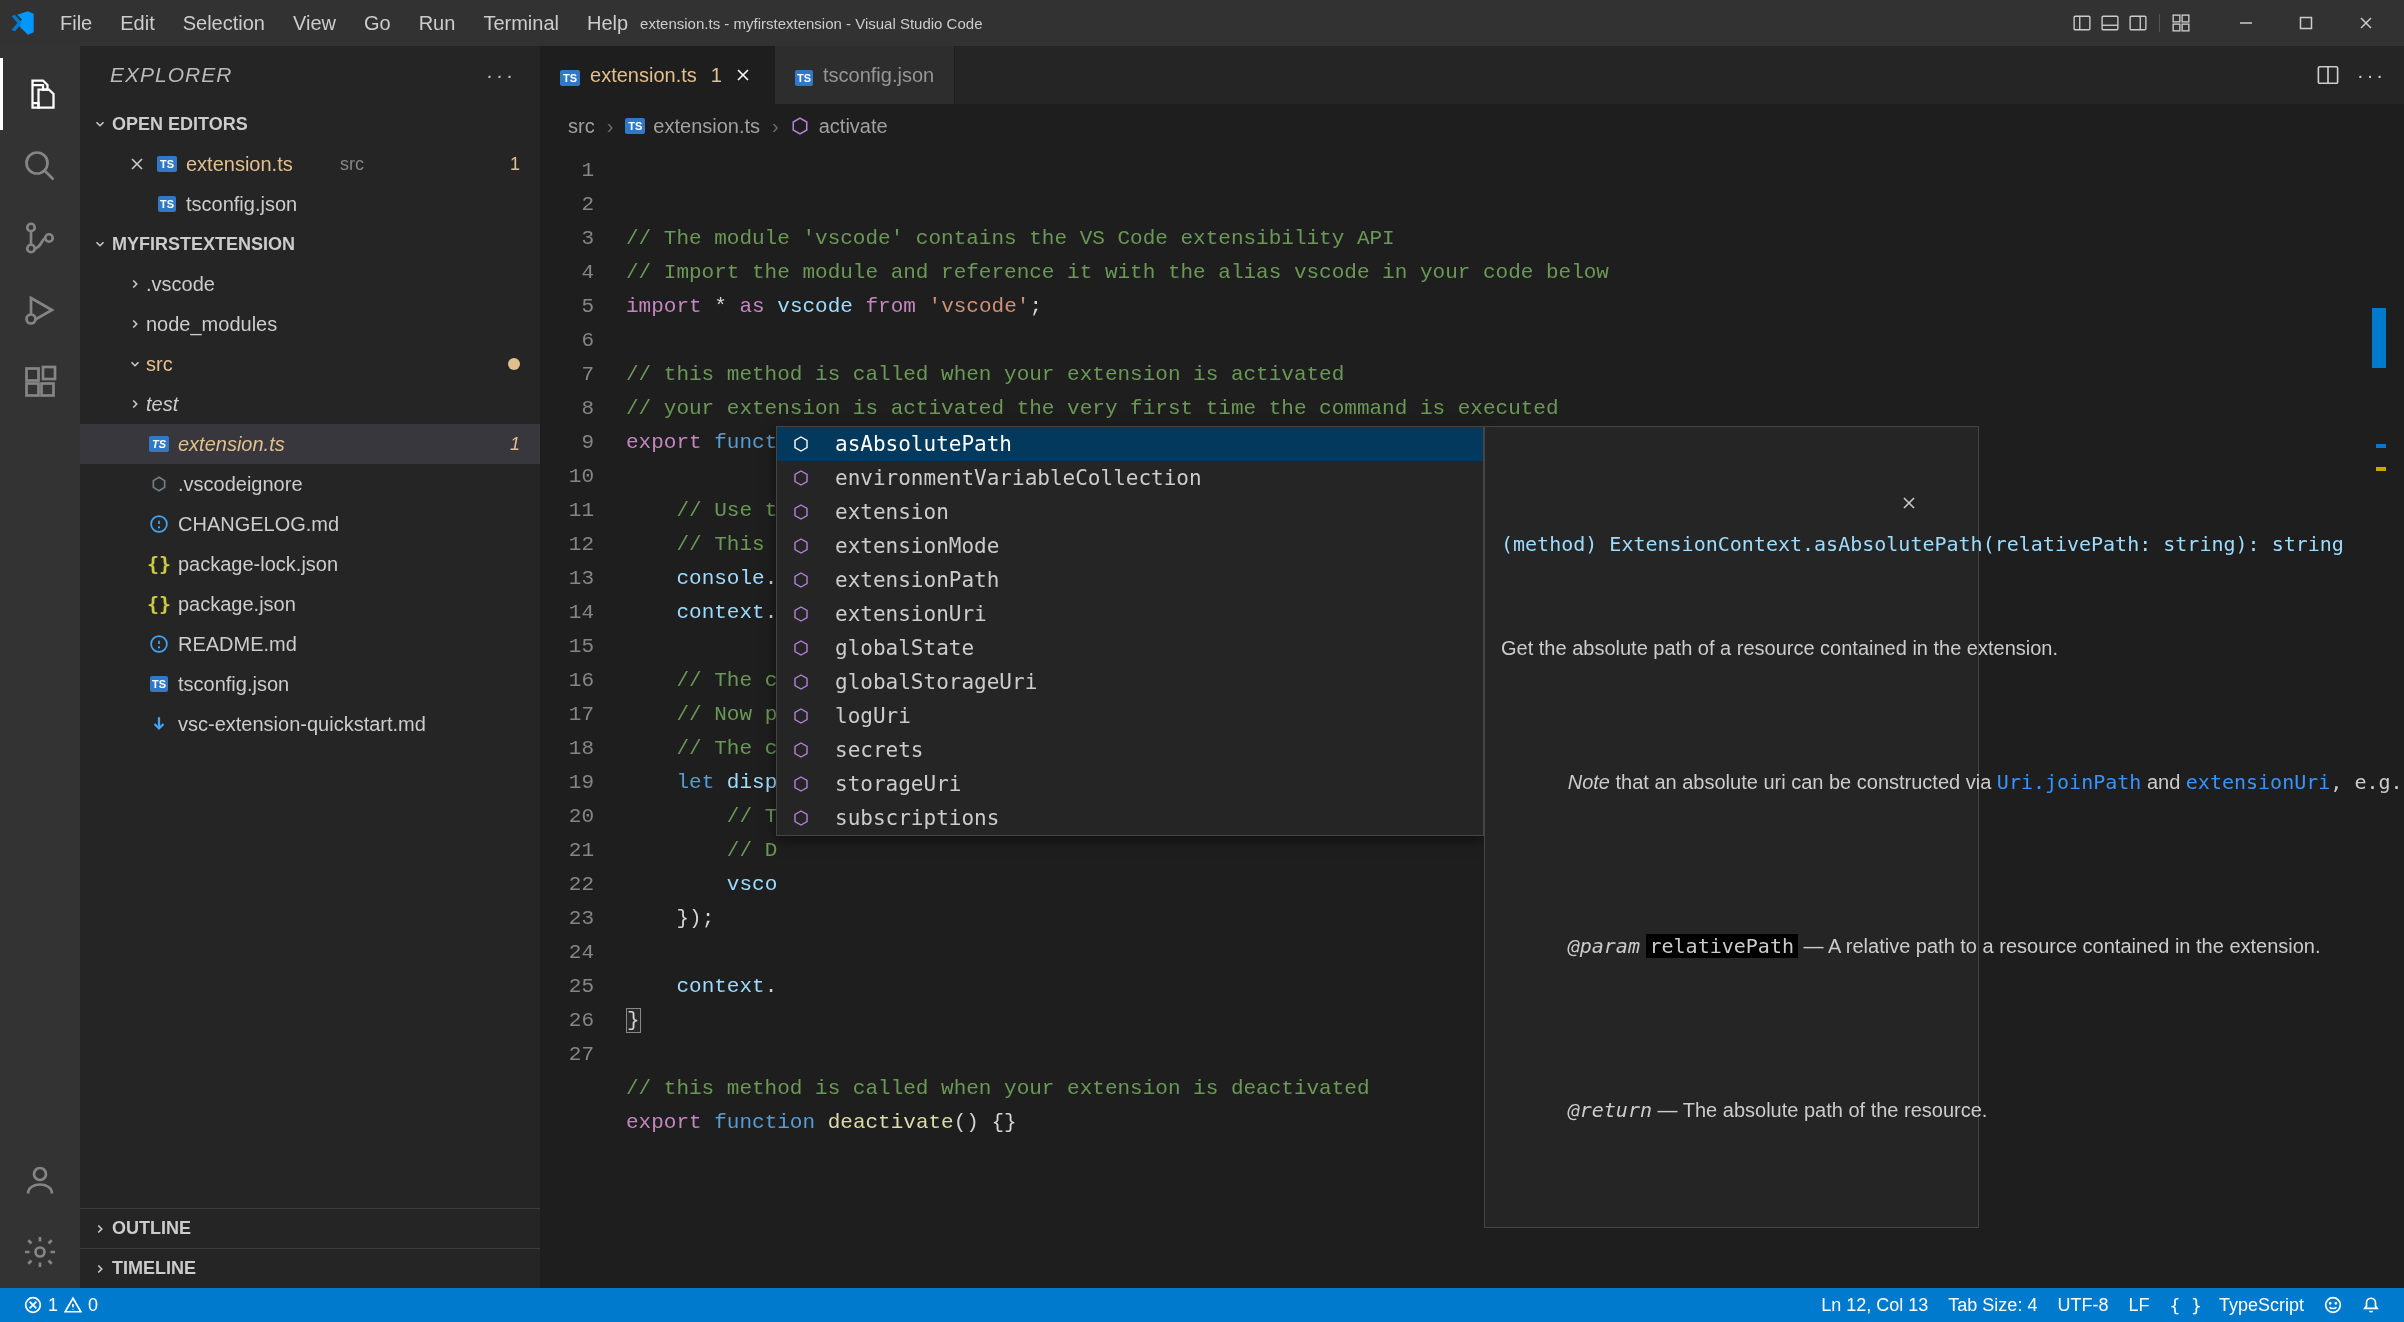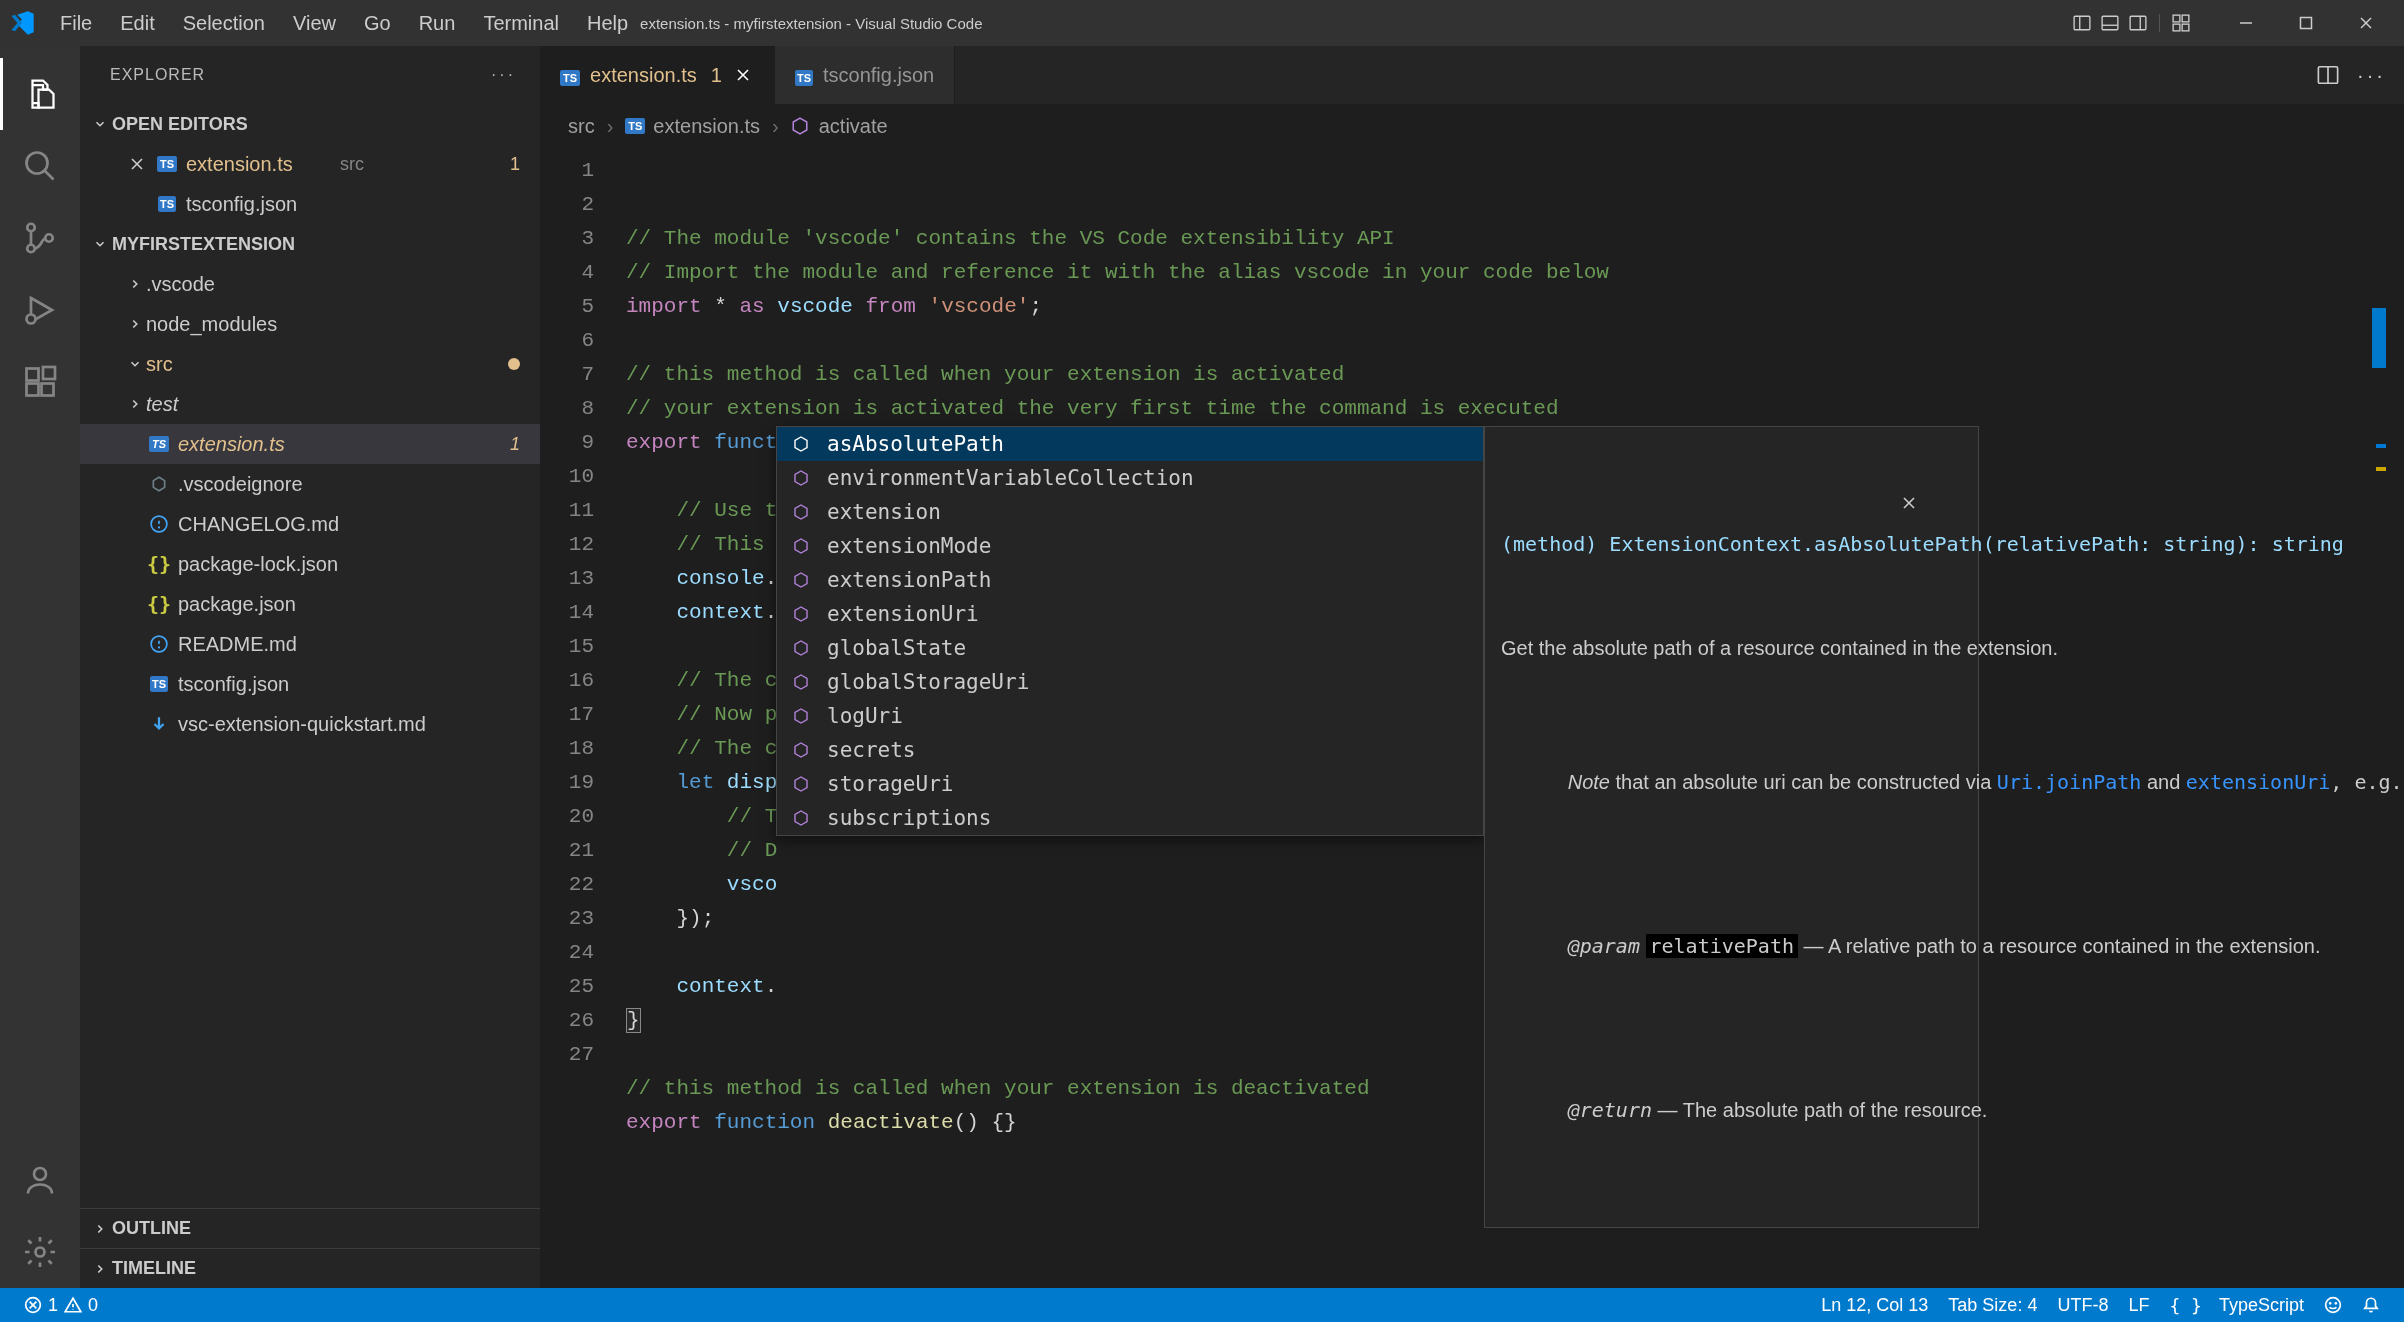--- a/index.html
+++ b/index.html
@@ -56,22 +56,23 @@
   width: 460px;
   background: #252526;
   display: flex;
   flex-direction: column;
 }
 .sidebar-header {
   height: 58px;
   display: flex; align-items: center; justify-content: space-between;
   padding: 0 24px 0 30px;
   color: #bbbbbb;
-  font-size: 16px;
+  font-size: 21px;
   letter-spacing: 1px;
+  font-style: italic;
 }
 .sidebar-section-header {
   height: 40px;
   display: flex; align-items: center;
   padding-left: 8px;
   font-weight: 700;
   font-size: 18px;
   color: #cccccc;
   cursor: pointer;
 }
@@ -169,21 +170,21 @@
   border: 1px solid #454545;
   box-shadow: 0 4px 12px rgba(0,0,0,0.5);
   font-family: Consolas, monospace;
   font-size: 21px;
   z-index: 10;
 }
 .suggest-item {
   height: 34px;
   display: flex; align-items: center;
   padding: 0 14px;
-  gap: 16px;
+  gap: 24px;
   color: #cccccc;
 }
 .suggest-item.selected { background: #04395e; color: #ffffff; }
 .suggest-icon { width: 20px; height: 20px; display:flex; align-items:center; justify-content:center; }
 
 .docbox {
   position: absolute;
   left: 858px;
   top: 278px;
   width: 495px;

